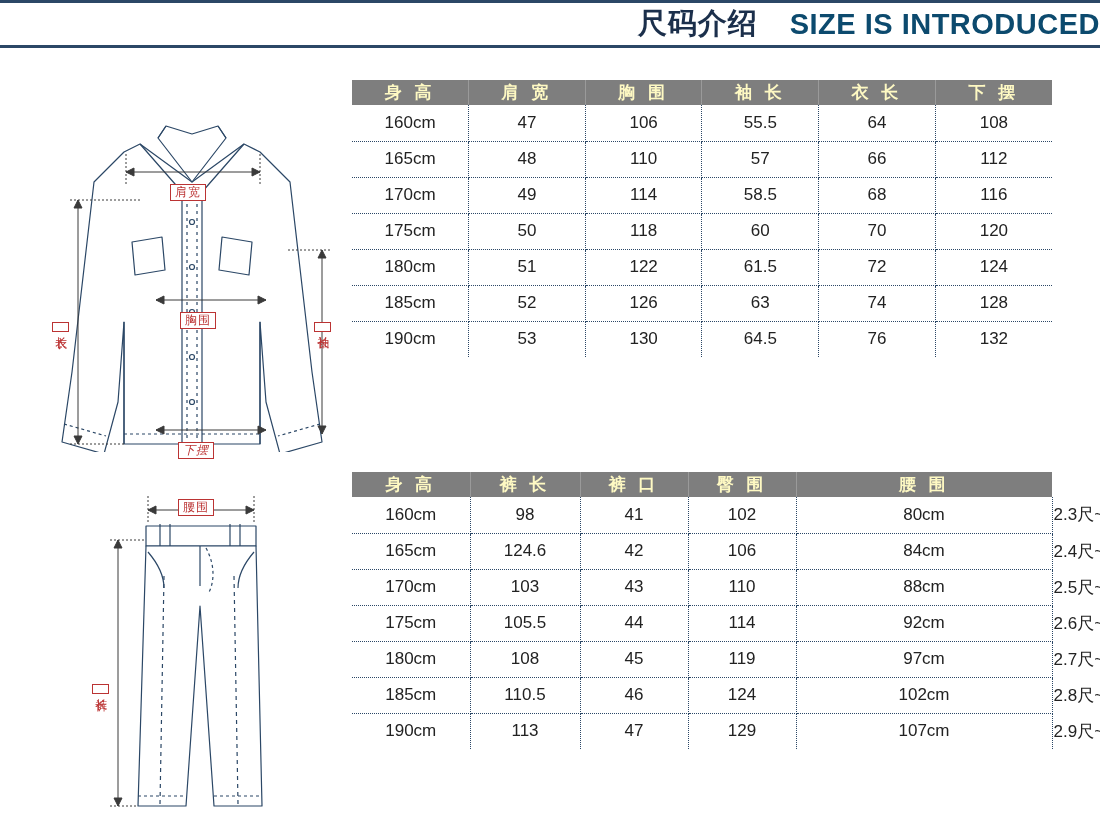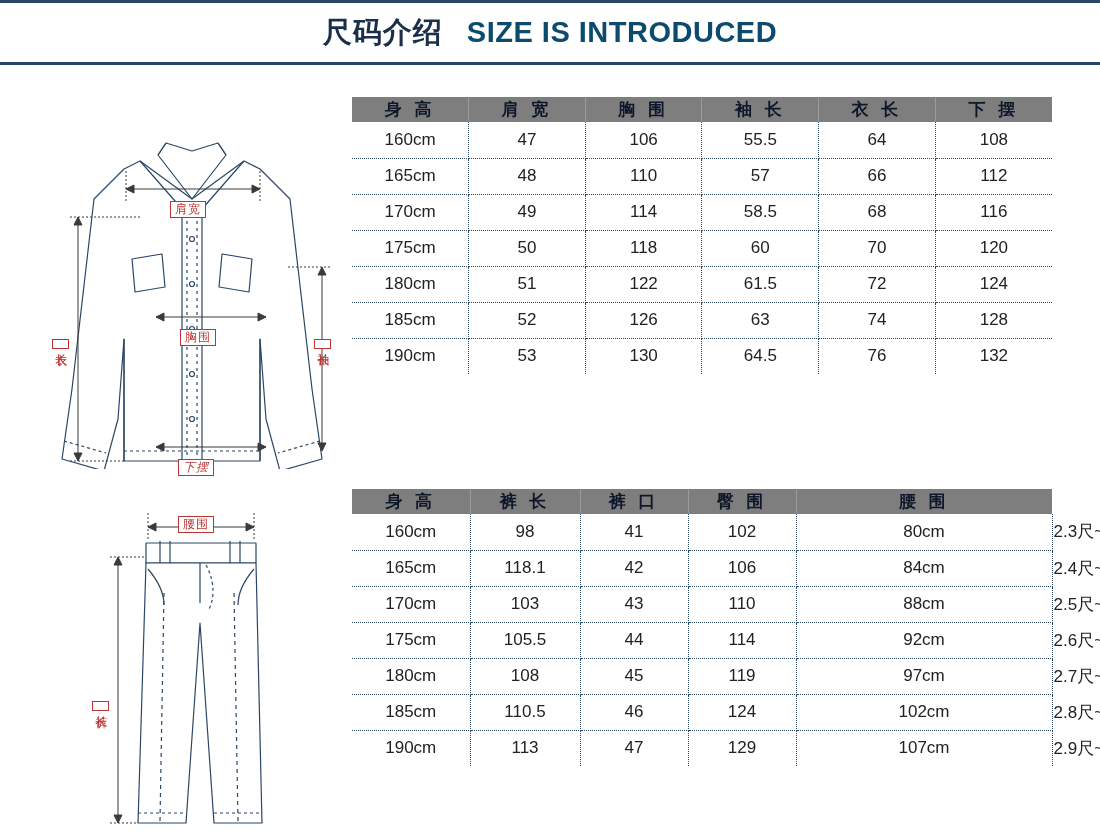--- a/index.html
+++ b/index.html
@@ -15,27 +15,27 @@
     position: relative;
     overflow: hidden;
   }
   .page {
     width: 1100px;
     height: 837px;
     position: relative;
   }
   
   .header {
-    height: 65px;
+    height: 48px;
     border-top: 3px solid #2b4766;
     border-bottom: 3px solid #2b4766;
     display: flex;
     align-items: center;
-    justify-content: center;
-    gap: 24px;
+    justify-content: flex-end;
+    gap: 32px;
     box-sizing: border-box;
   }
   .header .title-cn {
     font-size: 29px;
     font-weight: bold;
     color: #1b2f4b;
     letter-spacing: 1px;
   }
   .header .title-en {
     font-size: 29px;
@@ -59,21 +59,21 @@
   #pants-table  { left: 352px; top: 424px; width: 700px; }
 
   
   table.size-table {
     border-collapse: collapse;
     width: 700px;
     table-layout: fixed;
   }
   table.size-table thead th {
     background: #7e7e7e;
-    color: #0f172a;
+    color: #fef9c3;
     font-size: 17px;
     font-weight: bold;
     letter-spacing: 4px;
     height: 24px;
     text-align: center;
     border-right: 1px solid #9a9a9a;
     box-sizing: border-box;
   }
   table.size-table thead th:last-child { border-right: none; }
   table.size-table tbody td {
@@ -333,21 +333,21 @@
           <tr>
             <td>160cm</td>
             <td>98</td>
             <td>41</td>
             <td>102</td>
             <td style="width:118px">80cm</td>
             <td style="width:138px">2.3尺~2.4尺</td>
           </tr>
           <tr>
             <td>165cm</td>
-            <td>118.1</td>
+            <td>124.6</td>
             <td>42</td>
             <td>106</td>
             <td>84cm</td>
             <td>2.4尺~2.5尺</td>
           </tr>
           <tr>
             <td>170cm</td>
             <td>103</td>
             <td>43</td>
             <td>110</td>

